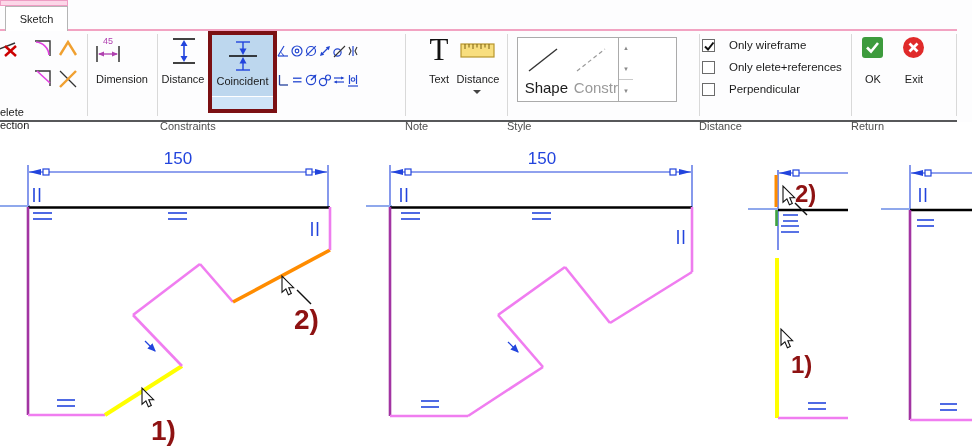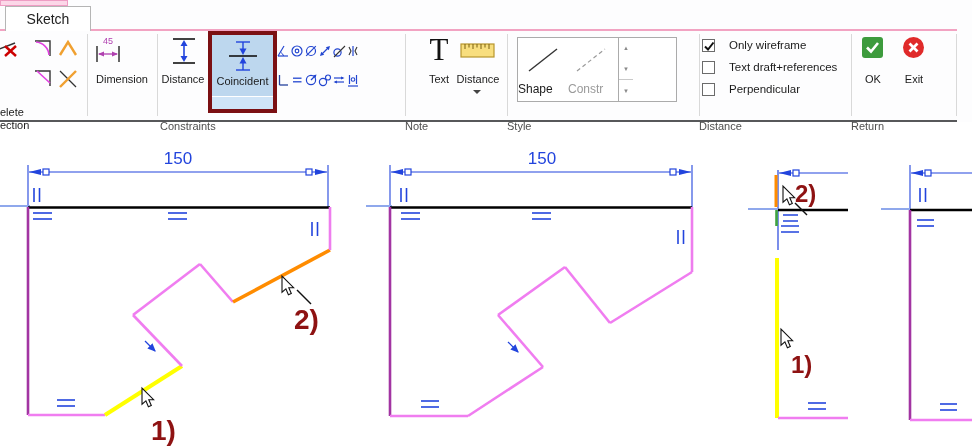--- a/index.html
+++ b/index.html
@@ -2,32 +2,32 @@
 <html><head>
 <meta charset="utf-8">
 <style>
   html,body{margin:0;padding:0;background:#fff;}
   .screen{position:relative;width:972px;height:446px;background:#ffffff;overflow:hidden;
           font-family:"Liberation Sans",sans-serif;-webkit-font-smoothing:antialiased;}
   .abs{position:absolute;}
   .ribbon{position:absolute;left:0;top:0;width:972px;height:122px;background:#fdfdfe;}
   .tab-accent{position:absolute;left:0;top:0;width:68px;height:6px;background:#fcd7e8;border:1px solid #ef9dc4;box-sizing:border-box;}
   .tabline{position:absolute;left:0;top:29px;width:957px;height:2px;background:#f2a3c2;}
-  .tab{position:absolute;left:5px;top:6px;width:86px;height:25px;background:#fff;border:1px solid #b5b5b5;border-bottom:none;box-sizing:border-box;z-index:3;
-       font-size:14px;color:#222;display:flex;align-items:center;justify-content:center;}
+  .tab{position:absolute;left:5px;top:6px;width:63px;height:25px;background:#fff;border:1px solid #b5b5b5;border-bottom:none;box-sizing:border-box;z-index:3;
+       font-size:11px;color:#222;display:flex;align-items:center;justify-content:center;}
   .sep{position:absolute;top:34px;height:82px;width:1px;background:#d9d9d9;}
   .btm{position:absolute;left:0;top:120px;width:957px;height:2px;background:#57585a;}
   .lbl{position:absolute;font-size:11px;color:#1b1b1b;text-align:center;white-space:nowrap;}
   .glbl{position:absolute;top:120px;font-size:11px;color:#4f4f4f;text-align:left;}
   .coinc{position:absolute;left:208px;top:31px;width:69px;height:82px;border:4px solid #7b1013;background:#bdd7ee;box-sizing:border-box;}
   .coinc .strip{position:absolute;left:0;bottom:0;width:100%;height:12px;background:#cfe4f7;border-top:1px solid #fff;}
   .coinc .clbl{position:absolute;left:0;top:40px;width:100%;text-align:center;font-size:11px;color:#1b1b1b;}
   .gallery{position:absolute;left:517px;top:37px;width:160px;height:65px;border:1px solid #ababab;background:#fff;box-sizing:border-box;display:flex;}
   .gitem{width:50px;height:100%;position:relative;}
-  .gitem .gl{position:absolute;left:0;bottom:5px;width:100%;text-align:left;font-size:12px;color:#1b1b1b;}
+  .gitem .gl{position:absolute;left:0;bottom:5px;width:100%;text-align:right;font-size:15px;color:#1b1b1b;}
   .gitem.dis .gl{color:#9a9a9a;}
   .gscroll{width:15px;border-left:1px solid #ababab;display:flex;flex-direction:column;box-sizing:border-box;}
   .gscroll div{flex:1;display:flex;align-items:center;justify-content:center;font-size:6px;color:#8a8a8a;}
   .chkrow{position:absolute;left:702px;height:16px;display:flex;align-items:center;}
   .chkbox{width:13px;height:13px;border:1px solid #6b6b6b;background:#fff;box-sizing:border-box;position:relative;}
   .chklbl{margin-left:14px;font-size:11.5px;color:#1b1b1b;white-space:nowrap;}
   .okicon{position:absolute;left:862px;top:37px;width:21px;height:21px;background:#3d9b3d;border-radius:3px;}
   .exicon{position:absolute;left:903px;top:37px;width:21px;height:21px;background:#e02a2a;border-radius:50%;}
   .ticon{position:absolute;left:424px;top:33px;width:30px;height:34px;font-family:"Liberation Serif",serif;font-size:31px;color:#111;text-align:center;line-height:34px;}
   .caret{position:absolute;left:473px;top:90px;width:0;height:0;border-left:4px solid transparent;border-right:4px solid transparent;border-top:4px solid #444;}
@@ -207,21 +207,21 @@
     <div class="chkrow" style="top:37px">
       <div class="chkbox">
         <svg width="13" height="13">
             <polyline points="2,6.5 5,9.5 10.5,2.5" fill="none" stroke="#111" stroke-width="2"></polyline>
           </svg>
       </div>
       <div class="chklbl">Only wireframe</div>
     </div>
     <div class="chkrow" style="top:59px">
       <div class="chkbox"></div>
-      <div class="chklbl">Text draft+references</div>
+      <div class="chklbl">Only elete+references</div>
     </div>
     <div class="chkrow" style="top:81px">
       <div class="chkbox"></div>
       <div class="chklbl">Perpendicular</div>
     </div>
     <div class="glbl" style="left:699px;width:152px">Distance</div>
     <div class="sep" style="left:851px"></div>
 
     <div class="okicon">
       <svg width="21" height="21">

